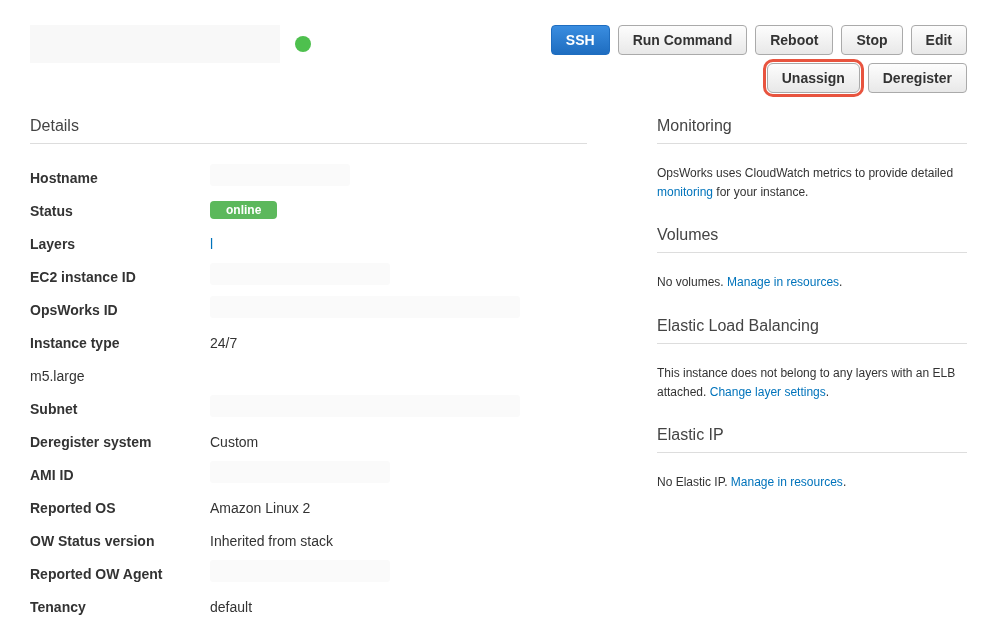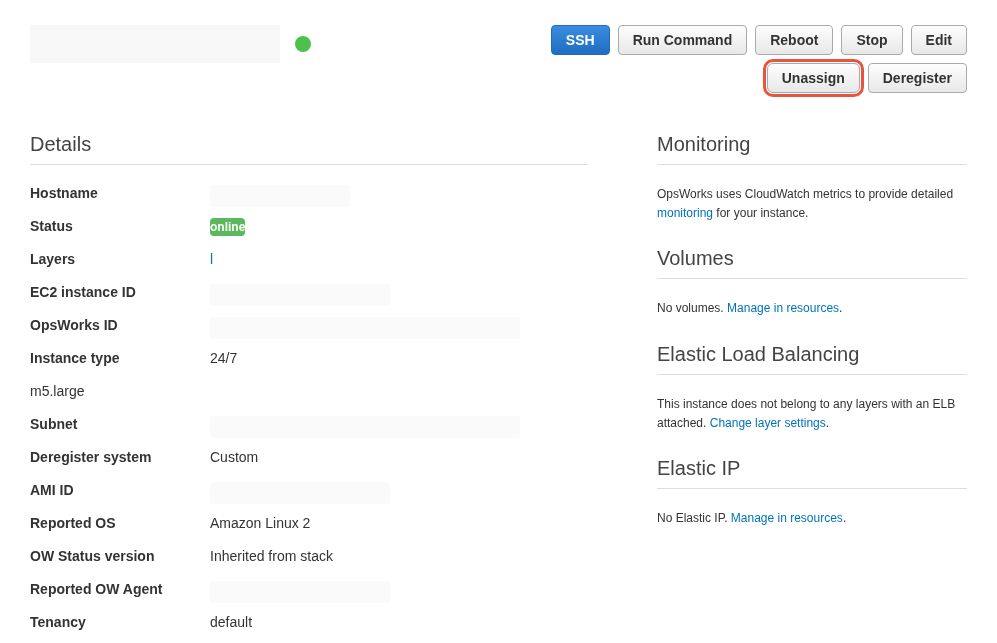--- a/index.html
+++ b/index.html
@@ -13,21 +13,21 @@
       color: #333;
       width: 997px;
       height: 643px;
       overflow: hidden;
       padding: 25px 30px;
     }
     .header-row {
       display: flex;
       align-items: flex-start;
       justify-content: space-between;
-      margin-bottom: 40px;
+      margin-bottom: 24px;
     }
     .title-area {
       display: flex;
       align-items: center;
       gap: 15px;
     }
     .instance-name {
       font-size: 28px;
       font-weight: 300;
       color: #e8e8e8;
@@ -77,39 +77,39 @@
     }
     .col-left {
       flex: 1;
       min-width: 0;
     }
     .col-right {
       width: 310px;
       flex-shrink: 0;
     }
     h2 {
-      font-size: 20px;
+      font-size: 16px;
       font-weight: 400;
       color: #444;
       padding-bottom: 8px;
       border-bottom: 1px solid #ddd;
       margin-bottom: 20px;
     }
     .col-right h2 {
       margin-top: 24px;
     }
     .col-right h2:first-child {
       margin-top: 0;
     }
     .details-table {
       width: 100%;
     }
     .detail-row {
       display: flex;
-      align-items: flex-start;
+      align-items: flex-end;
       margin-bottom: 11px;
       min-height: 22px;
     }
     .detail-label {
       width: 180px;
       font-size: 14px;
       font-weight: 700;
       color: #333;
       flex-shrink: 0;
     }
@@ -124,21 +124,21 @@
     }
     .redacted-sm { width: 140px; }
     .redacted-md { width: 180px; }
     .redacted-lg { width: 310px; }
     .badge-online {
       display: inline-block;
       background: #5cb85c;
       color: #fff;
       font-size: 12px;
       font-weight: 600;
-      padding: 2px 0;
+      padding: 2px 16px;
       border-radius: 4px;
     }
     .link {
       color: #0073bb;
       text-decoration: none;
       cursor: pointer;
     }
     .layers-link {
       color: #0073bb;
       font-size: 14px;

